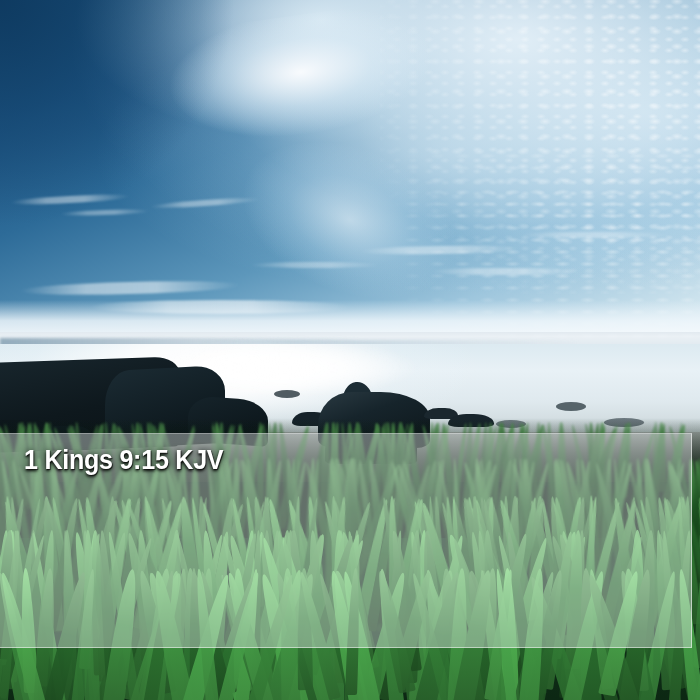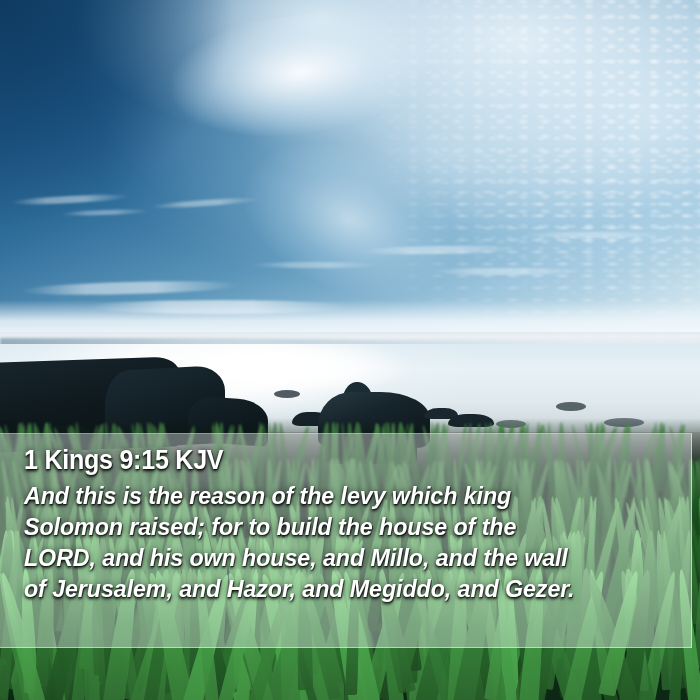--- a/index.html
+++ b/index.html
@@ -930,21 +930,15 @@
       <div class="blade" style="left: 399.498px; bottom: 8.05714px; width: 16.8294px; height: 123.943px; transform: rotate(-10.73deg) skewX(1.87deg); background: linear-gradient(rgba(98, 179, 95, 0.98) 0%, rgb(52, 127, 55) 42%, rgb(40, 93, 41) 100%); opacity: 0.81;"></div>
       <div class="blade" style="left: 208.187px; bottom: -23.29px; width: 12.8049px; height: 155.29px; transform: rotate(-4.79deg) skewX(0.99deg); background: linear-gradient(rgba(113, 207, 109, 0.98) 0%, rgb(67, 155, 69) 42%, rgb(55, 121, 55) 100%); opacity: 0.87;"></div>
       <div class="blade" style="left: 512.151px; bottom: -57.2401px; width: 11.4835px; height: 189.24px; transform: rotate(-2.4deg) skewX(3.62deg); background: linear-gradient(rgba(117, 214, 113, 0.98) 0%, rgb(71, 162, 73) 42%, rgb(59, 128, 59) 100%); opacity: 0.93;"></div>
       <div class="blade" style="left: 597.869px; bottom: 4.96192px; width: 17.4968px; height: 127.038px; transform: rotate(9.79deg) skewX(-3.76deg); background: linear-gradient(rgba(120, 219, 115, 0.98) 0%, rgb(74, 167, 75) 42%, rgb(62, 133, 61) 100%); opacity: 0.94;"></div>
       <div class="blade" style="left: 451.039px; bottom: -14.2909px; width: 21.4896px; height: 146.291px; transform: rotate(7.56deg) skewX(-2.98deg); background: linear-gradient(rgba(100, 182, 97, 0.98) 0%, rgb(54, 130, 57) 42%, rgb(42, 96, 43) 100%); opacity: 0.99;"></div>
     </div>
 
   <div class="overlay"></div>
   <div class="overlay-inner">
     <div class="verse-ref">1 Kings 9:15 KJV</div>
-    <div class="verse-body">
-      <div class="verse-line">And this is the reason of the levy which king</div>
-      <div class="verse-line">Solomon raised; for to build the house of the</div>
-      <div class="verse-line">LORD, and his own house, and Millo, and the wall</div>
-      <div class="verse-line">of Jerusalem, and Hazor, and Megiddo, and Gezer.</div>
-    </div>
   </div>
 
 </div>
 
 </body></html>

